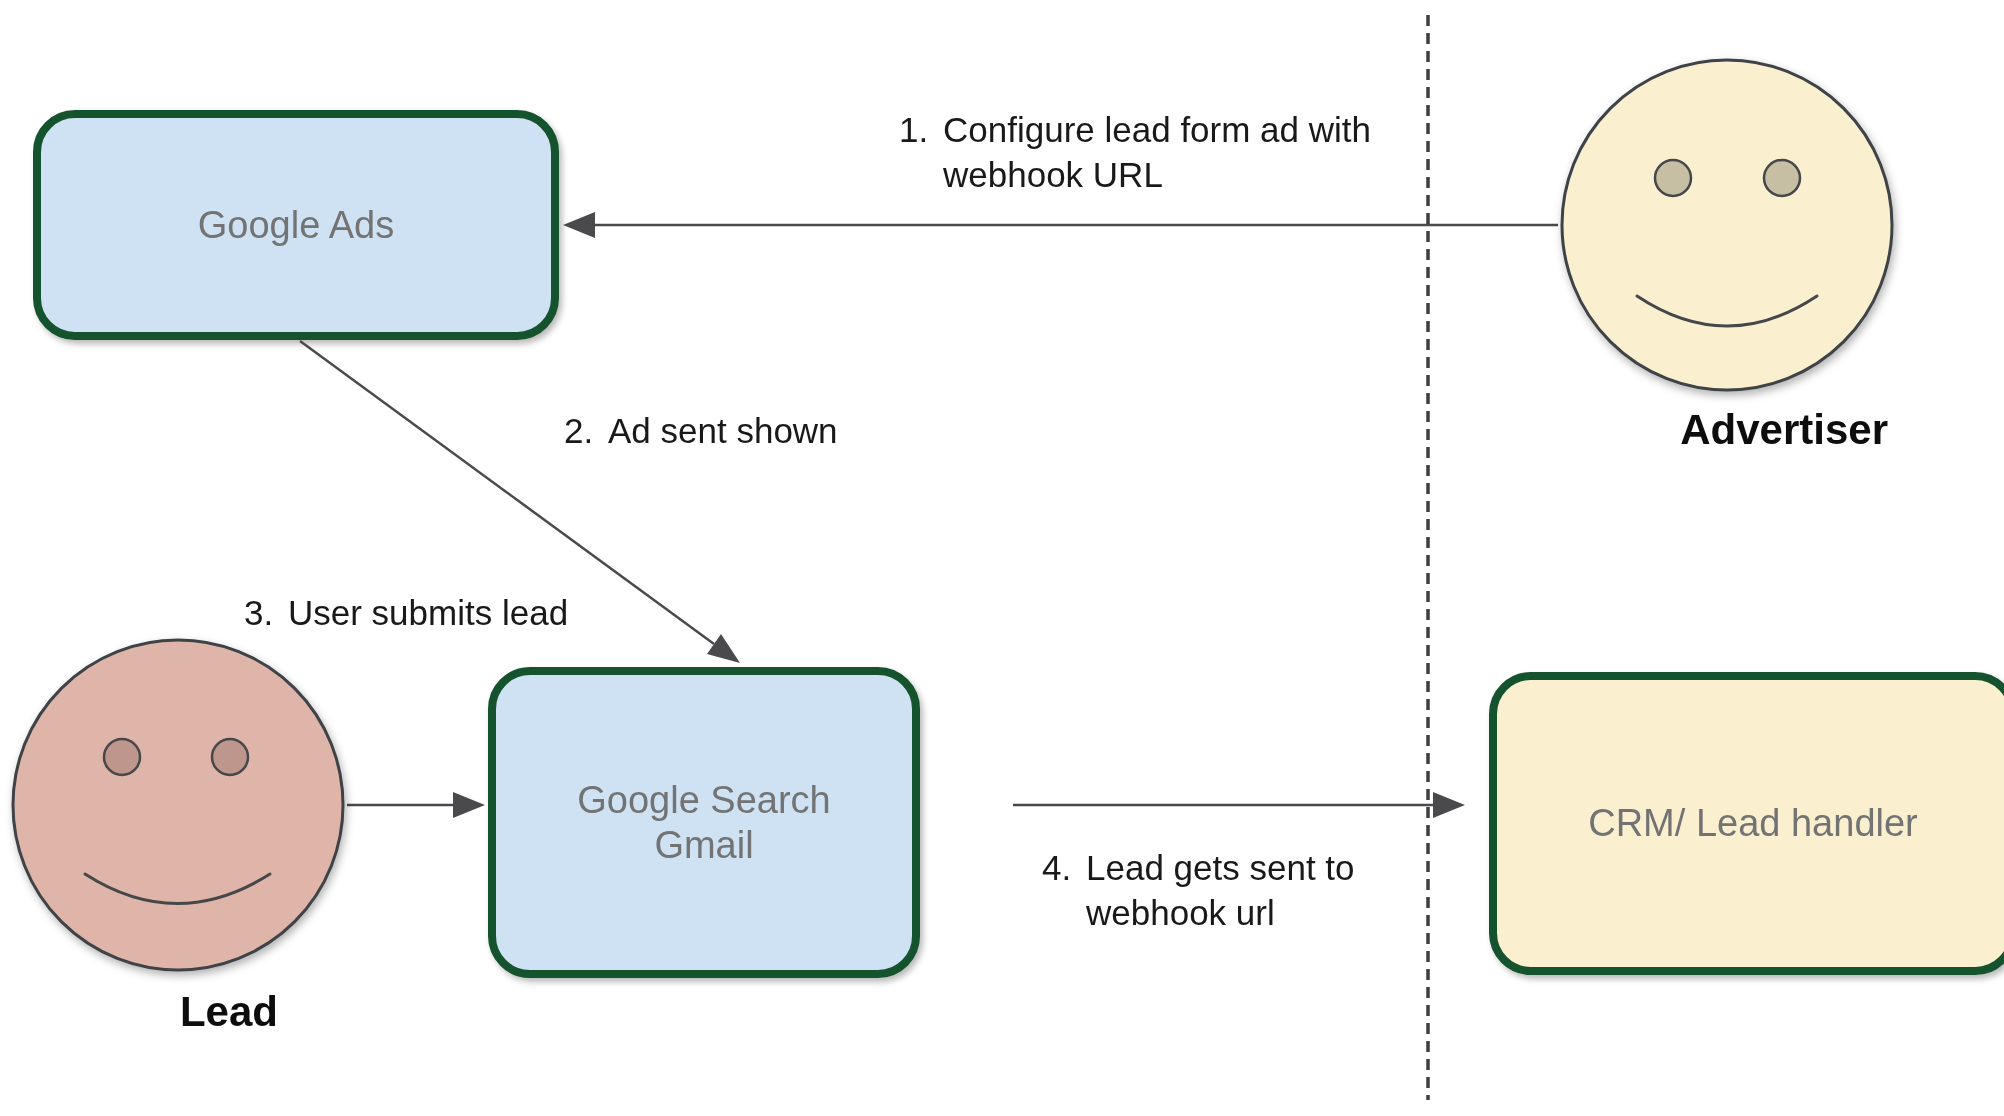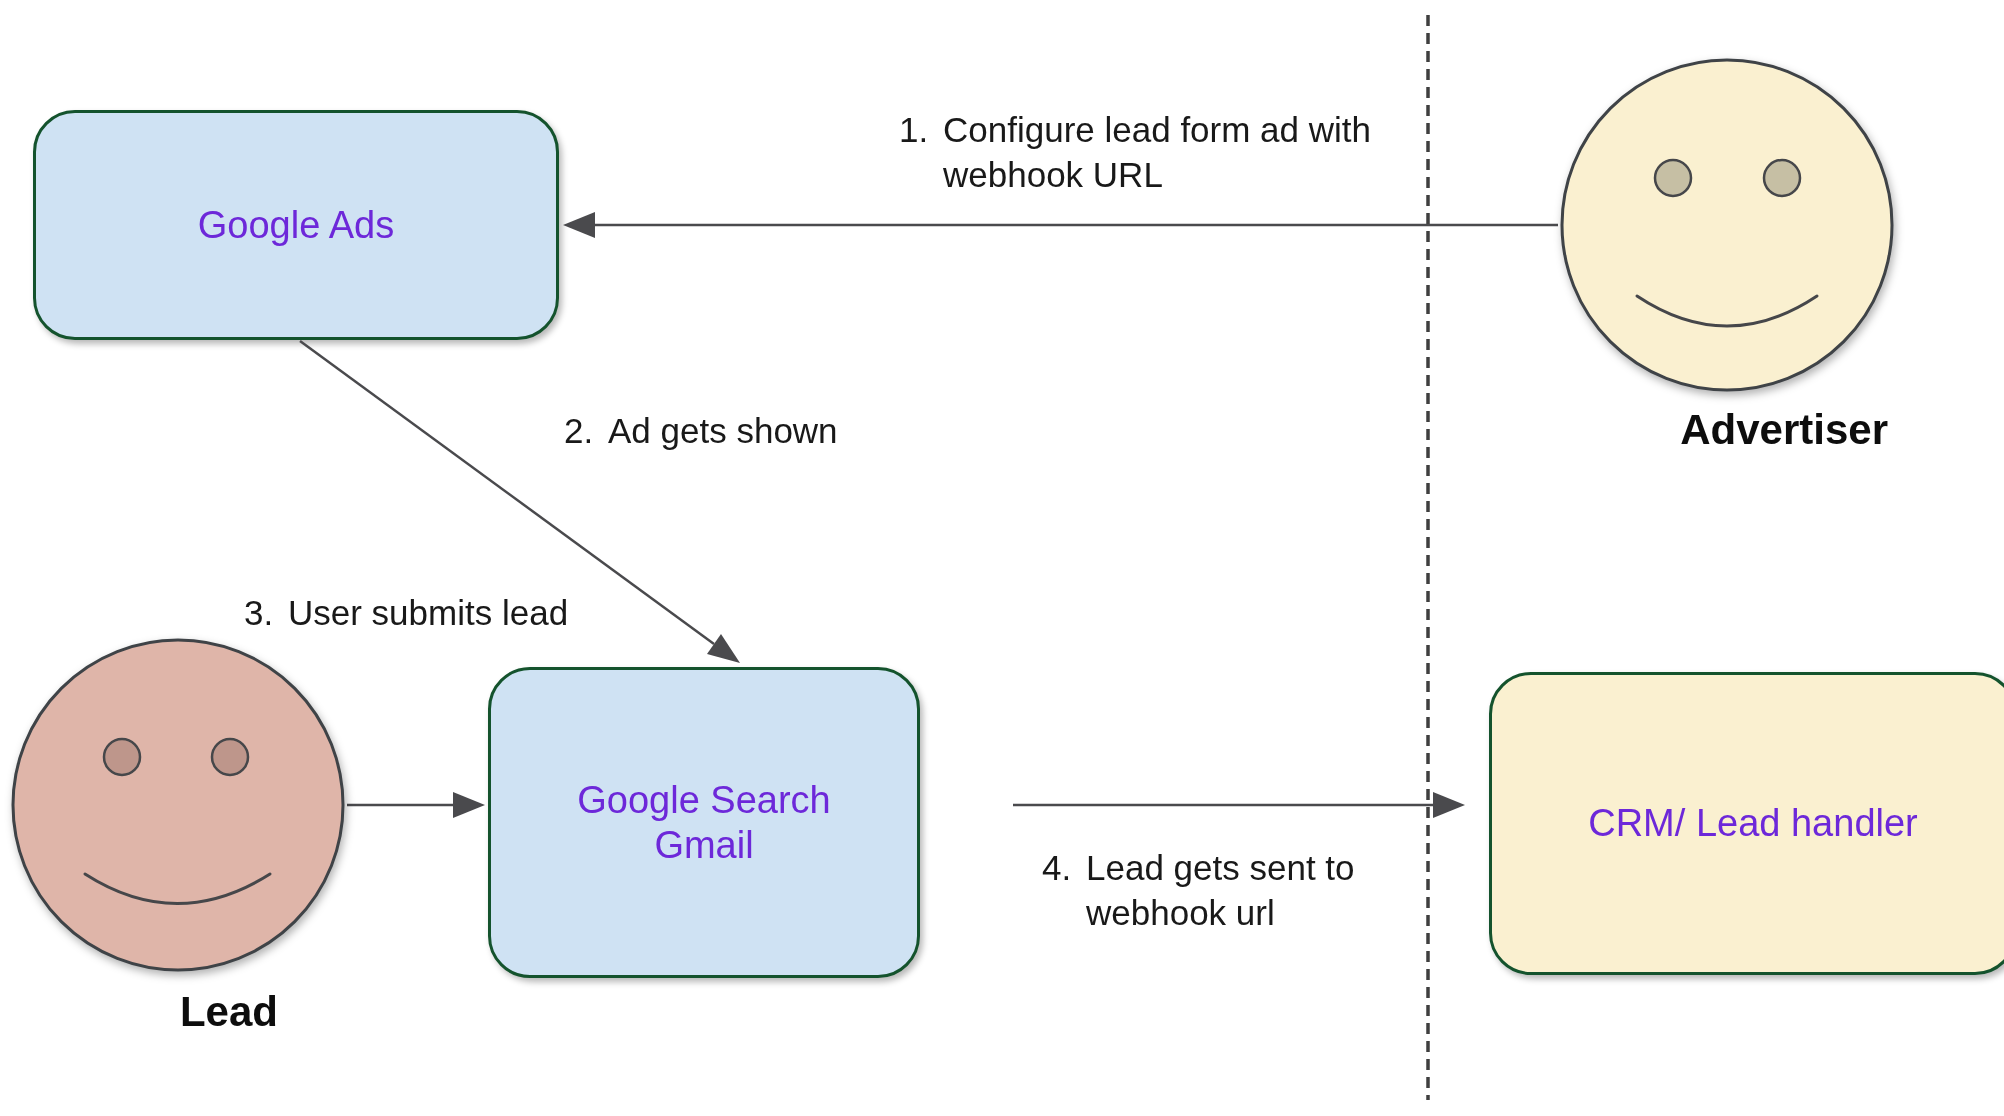--- a/index.html
+++ b/index.html
@@ -14,30 +14,30 @@
     color: #191919;
   }
   .overlay {
     position: absolute;
     left: 0; top: 0;
     width: 2004px; height: 1116px;
     pointer-events: none;
   }
   .box {
     position: absolute;
-    border: 3px solid #14532d;
+    border: 8px solid #14532d;
     border-radius: 42px;
     background: #CFE2F3;
     display: flex;
     align-items: center;
     justify-content: center;
     text-align: center;
     font-size: 38px;
     line-height: 45px;
-    color: #6d28d9;
+    color: #737373;
     box-shadow: 3px 4px 6px rgba(0,0,0,0.28);
     box-sizing: border-box;
   }
   .box.cream { background: #FAF0D0; }
   #box-google-ads { left: 33px;   top: 110px; width: 526px; height: 230px; }
   #box-surfaces   { left: 488px;  top: 667px; width: 432px; height: 311px; }
   #box-crm        { left: 1489px; top: 672px; width: 528px; height: 303px; }
 
   .ann {
     position: absolute;
@@ -89,21 +89,21 @@
     <span class="num">1.</span>
     <span class="lines">
       <span style="display:block">Configure lead form ad with</span>
       <span style="display:block">webhook URL</span>
     </span>
   </div>
 
   <div class="ann" id="ann-step2">
     <span class="num">2.</span>
     <span class="lines">
-      <span style="display:block">Ad gets shown</span>
+      <span style="display:block">Ad sent shown</span>
     </span>
   </div>
 
   <div class="ann" id="ann-step3">
     <span class="num">3.</span>
     <span class="lines">
       <span style="display:block">User submits lead</span>
     </span>
   </div>
 

